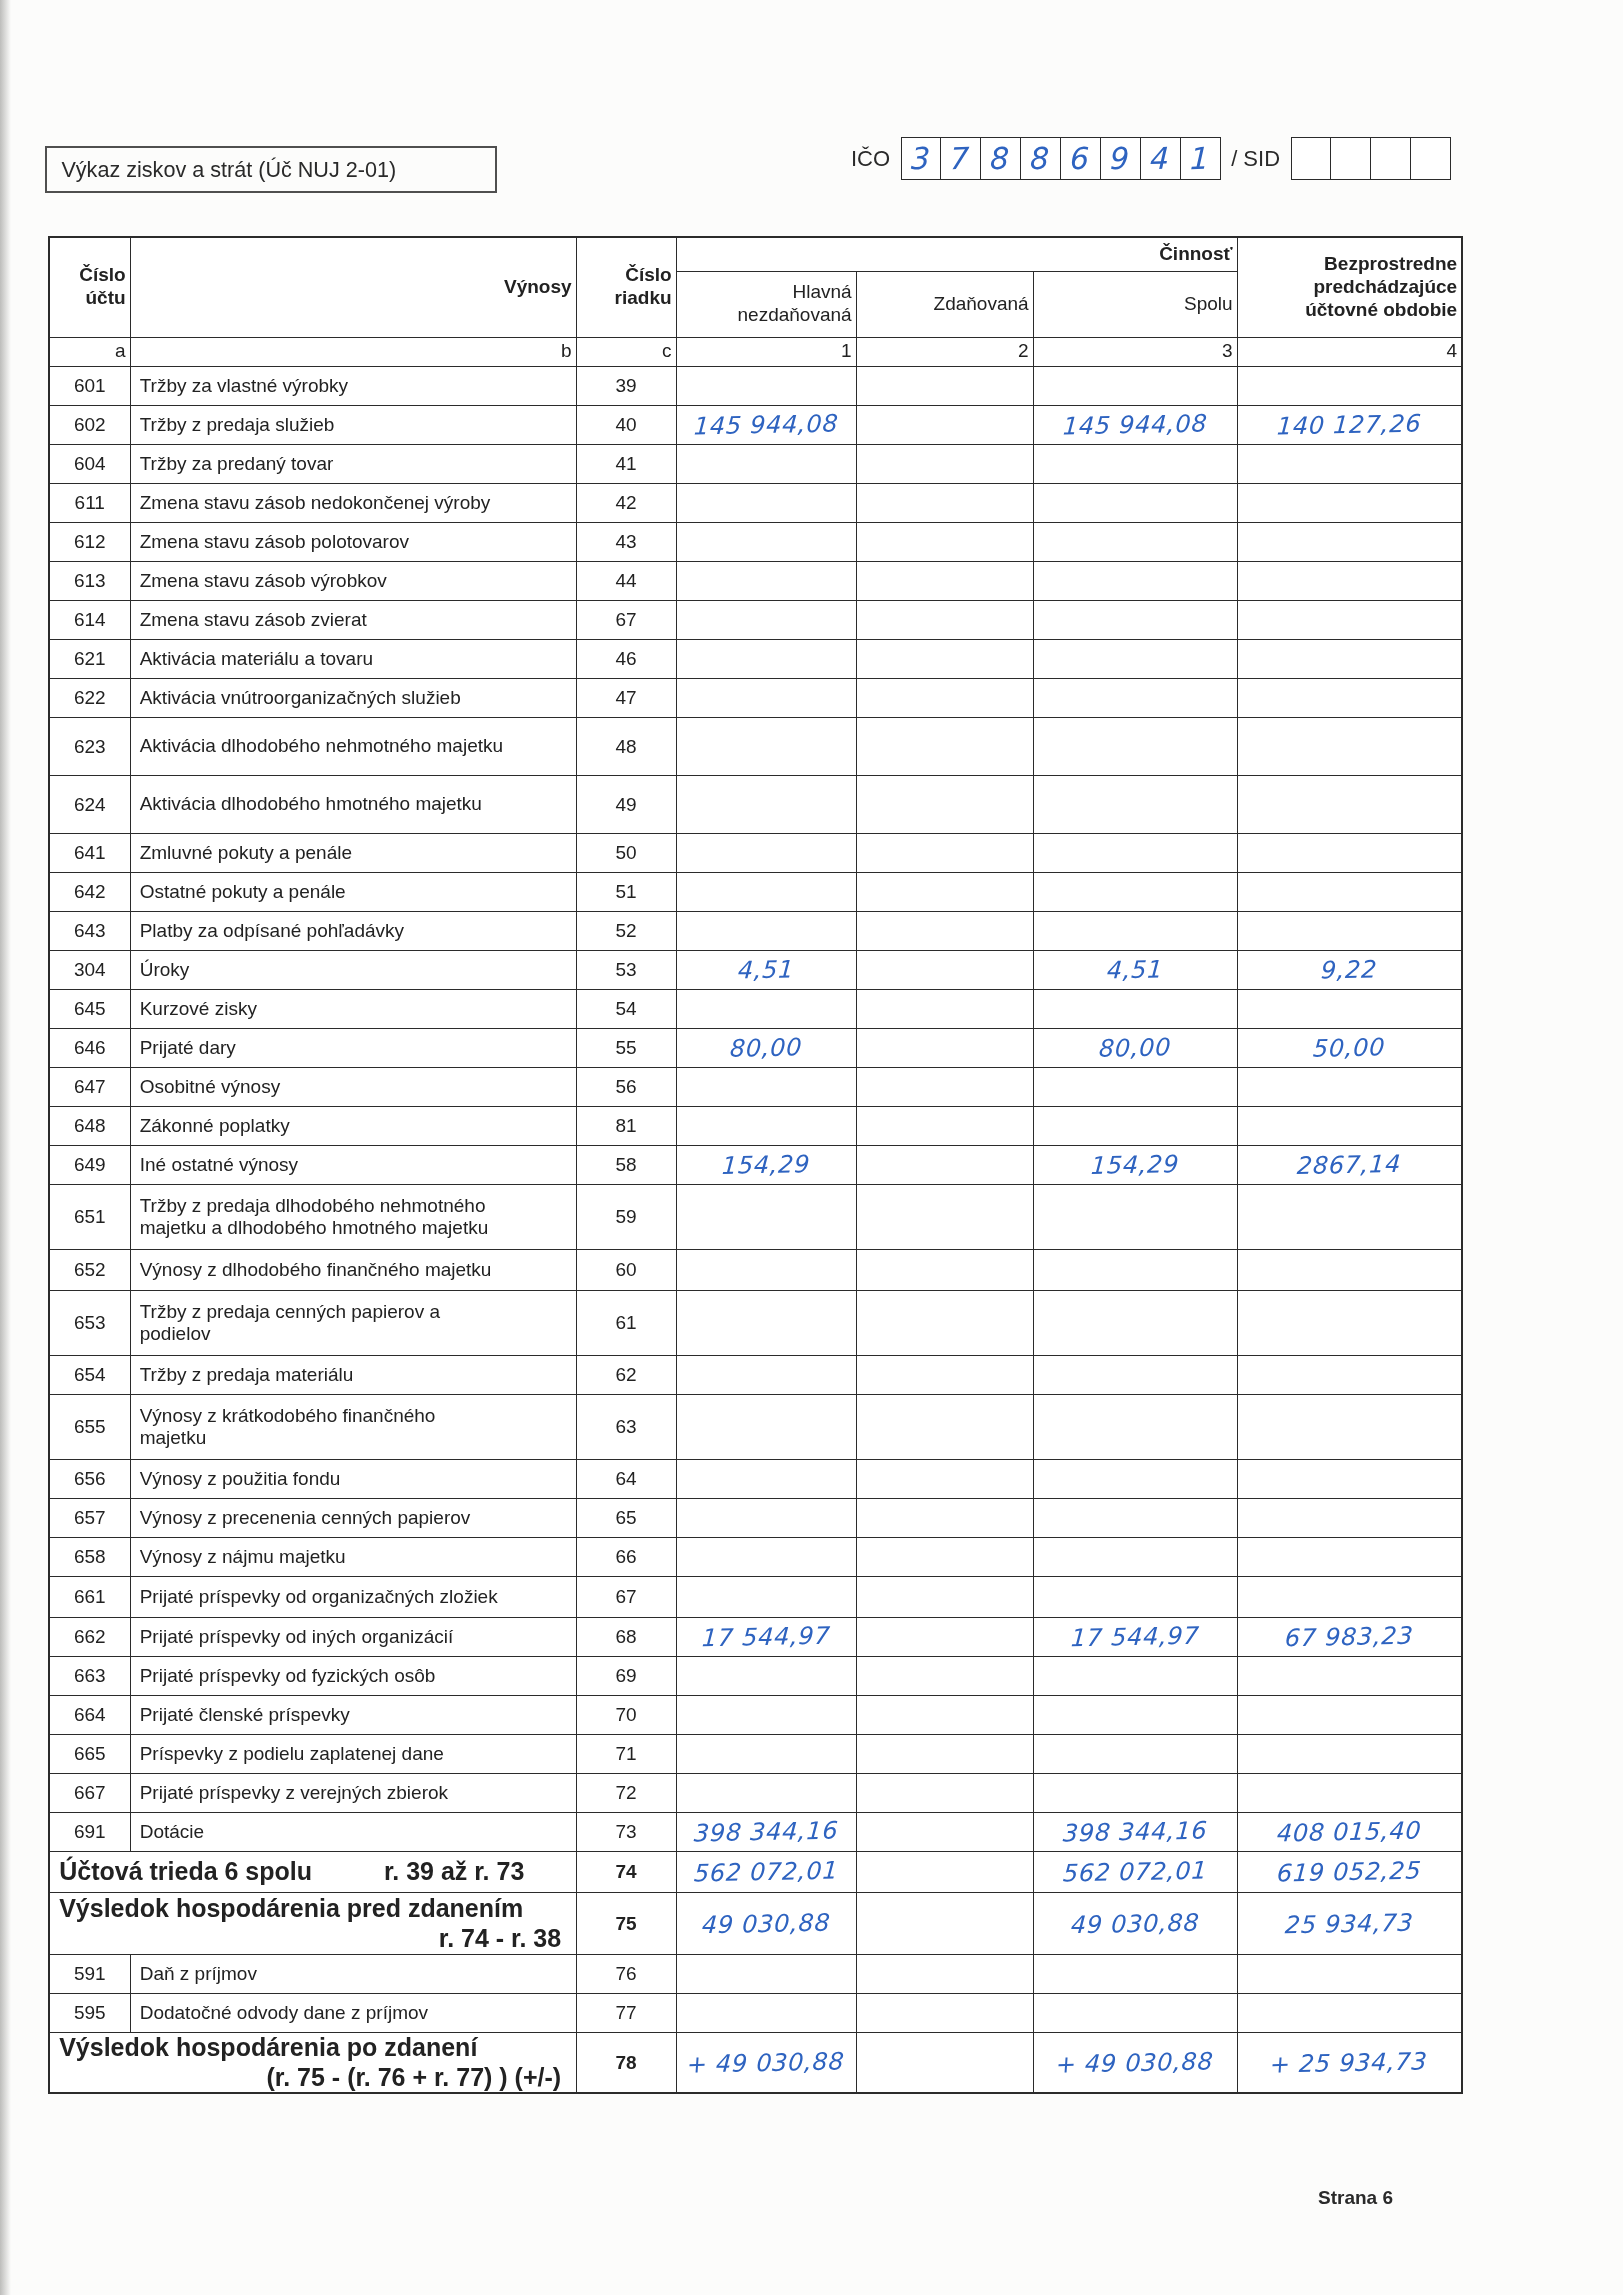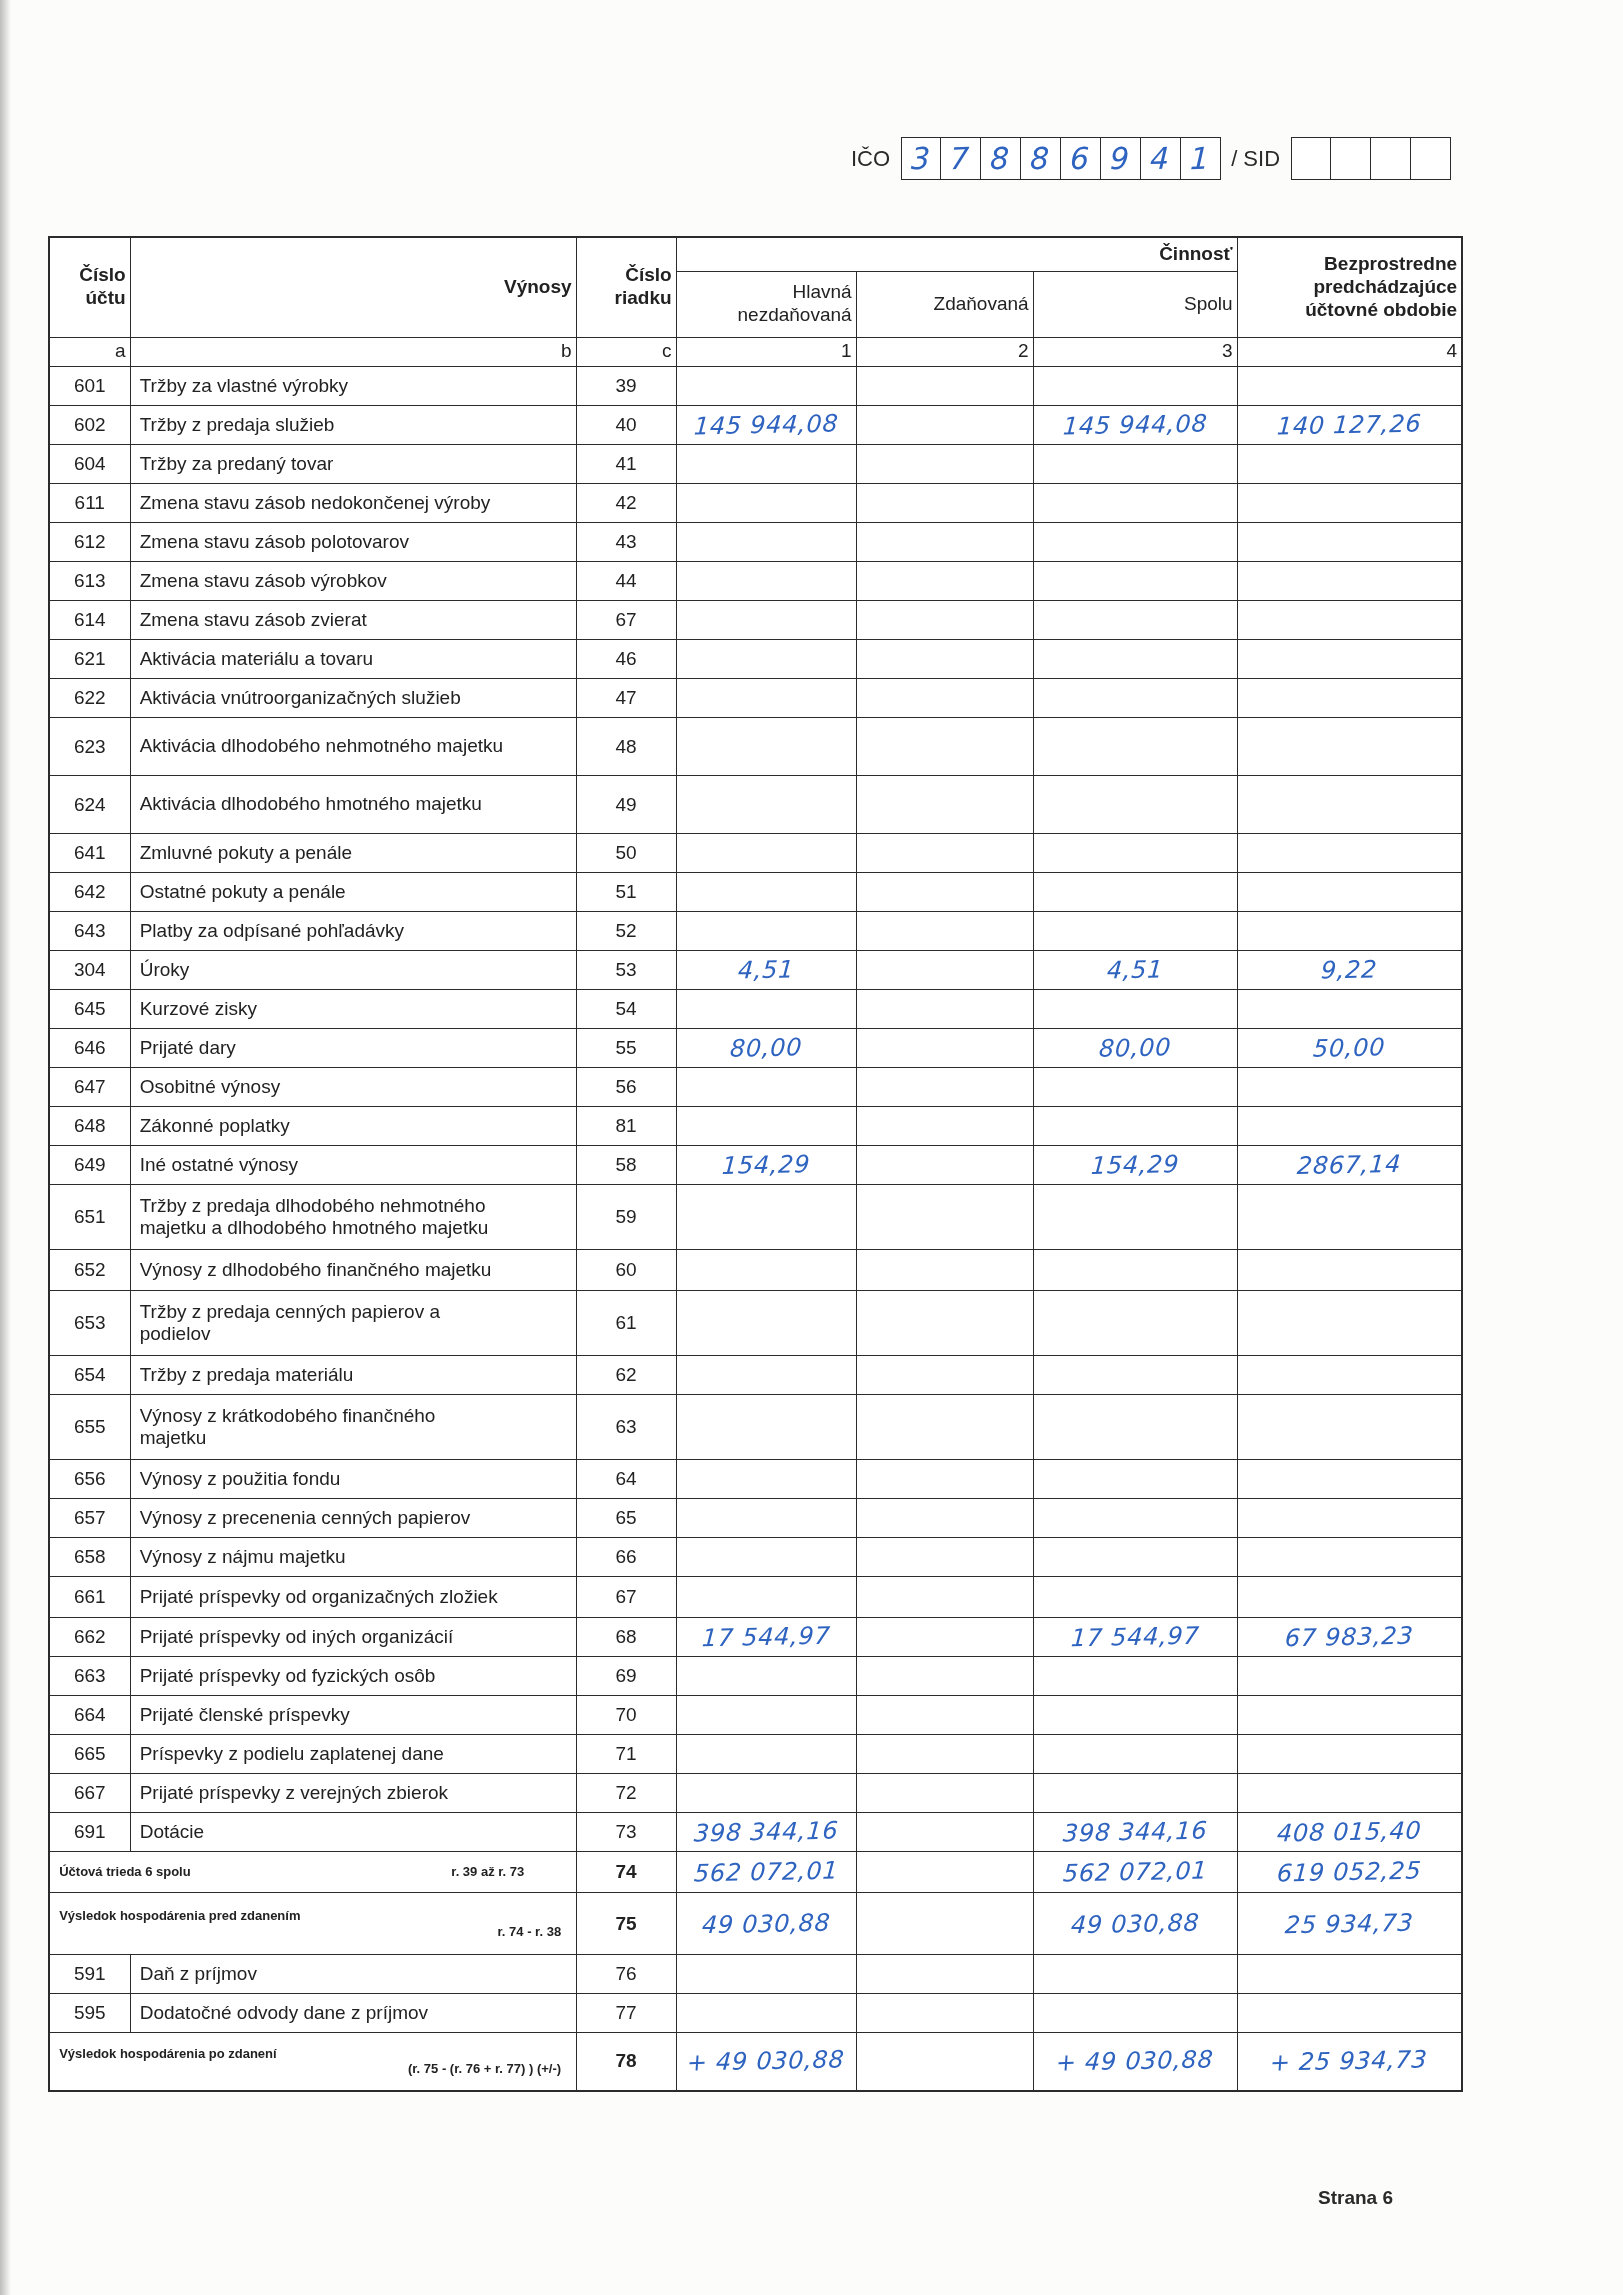--- a/index.html
+++ b/index.html
@@ -80,35 +80,38 @@
   tbody tr.sum{ height:41px; }
   tbody tr.sum2{ height:62px; }
   tbody tr.sum2.last{ height:58px; }
 
   .cell-acc{ text-align:center; }
   .cell-label{ text-align:left; padding-left:9.2px; padding-right:5.2px; line-height:1.18; }
   .cell-line{ text-align:center; }
   .cell-val{ text-align:center; padding:0 3.9px; }
   .cell-val .hand{ font-size:24px; }
 
-  tr.sum .cell-label, tr.sum2 .cell-label{ font-weight:bold; font-size:13px; }
+  tr.sum .cell-label, tr.sum2 .cell-label{ font-weight:bold; font-size:25px; }
   tr.sum .cell-line, tr.sum2 .cell-line{ font-weight:bold; }
   .sum-inline{ display:flex; justify-content:space-between; padding-right:46px; }
   .ref-below{ text-align:right; padding-right:9.2px; }
 
   .page-number{
     position:absolute; left:1318px; top:2187px;
     font-size:19px; font-weight:bold; color:#2a2a2a;
   }
 </style>
 </head>
 <body>
 
 <div class="page">
 
+  <div class="title-box">
+    <span>Výkaz ziskov a strát (Úč  NUJ 2-01)</span>
+  </div>
 
   <div class="ico-area">
     <span class="ico-label">IČO</span>
     <div class="boxes">
       <div class="box">
           <span class="hand">3</span>
         </div>
       <div class="box">
           <span class="hand">7</span>
         </div>

